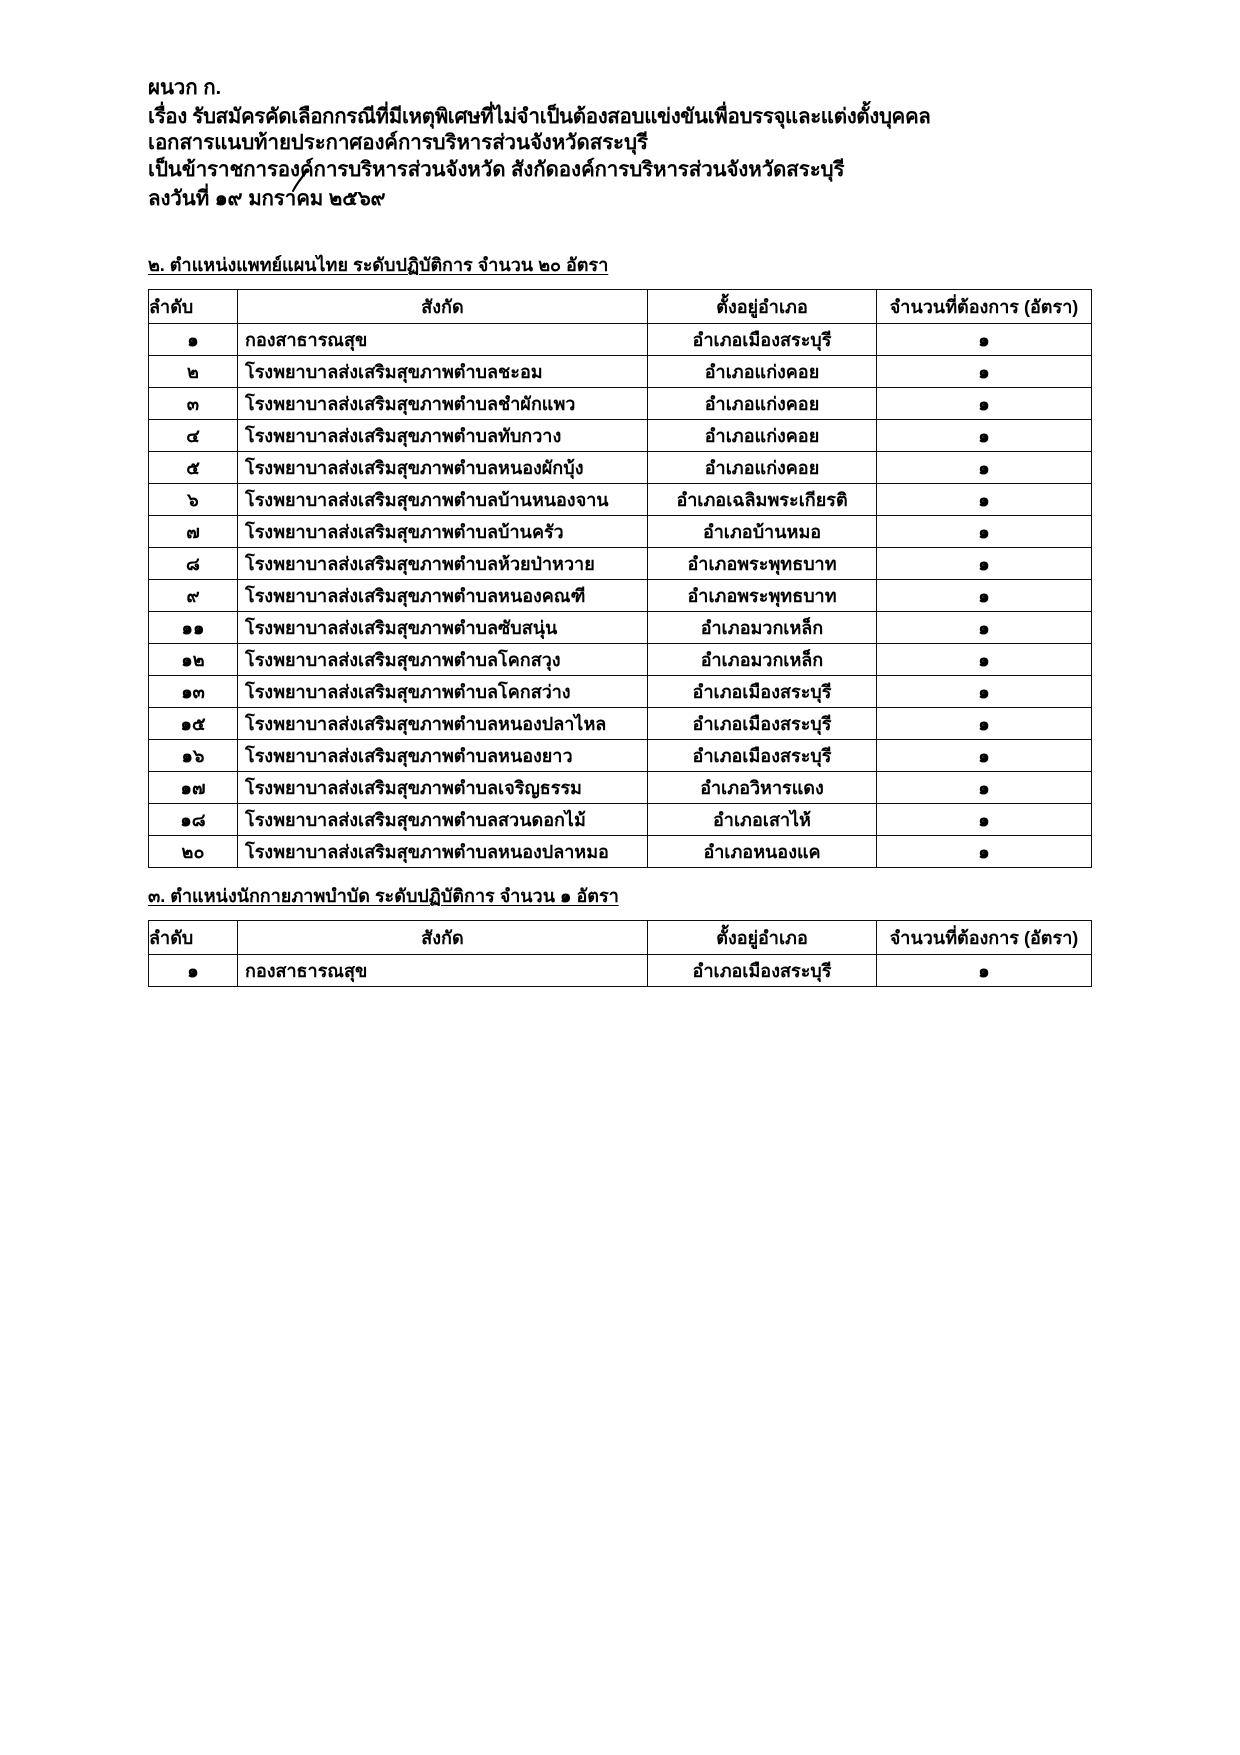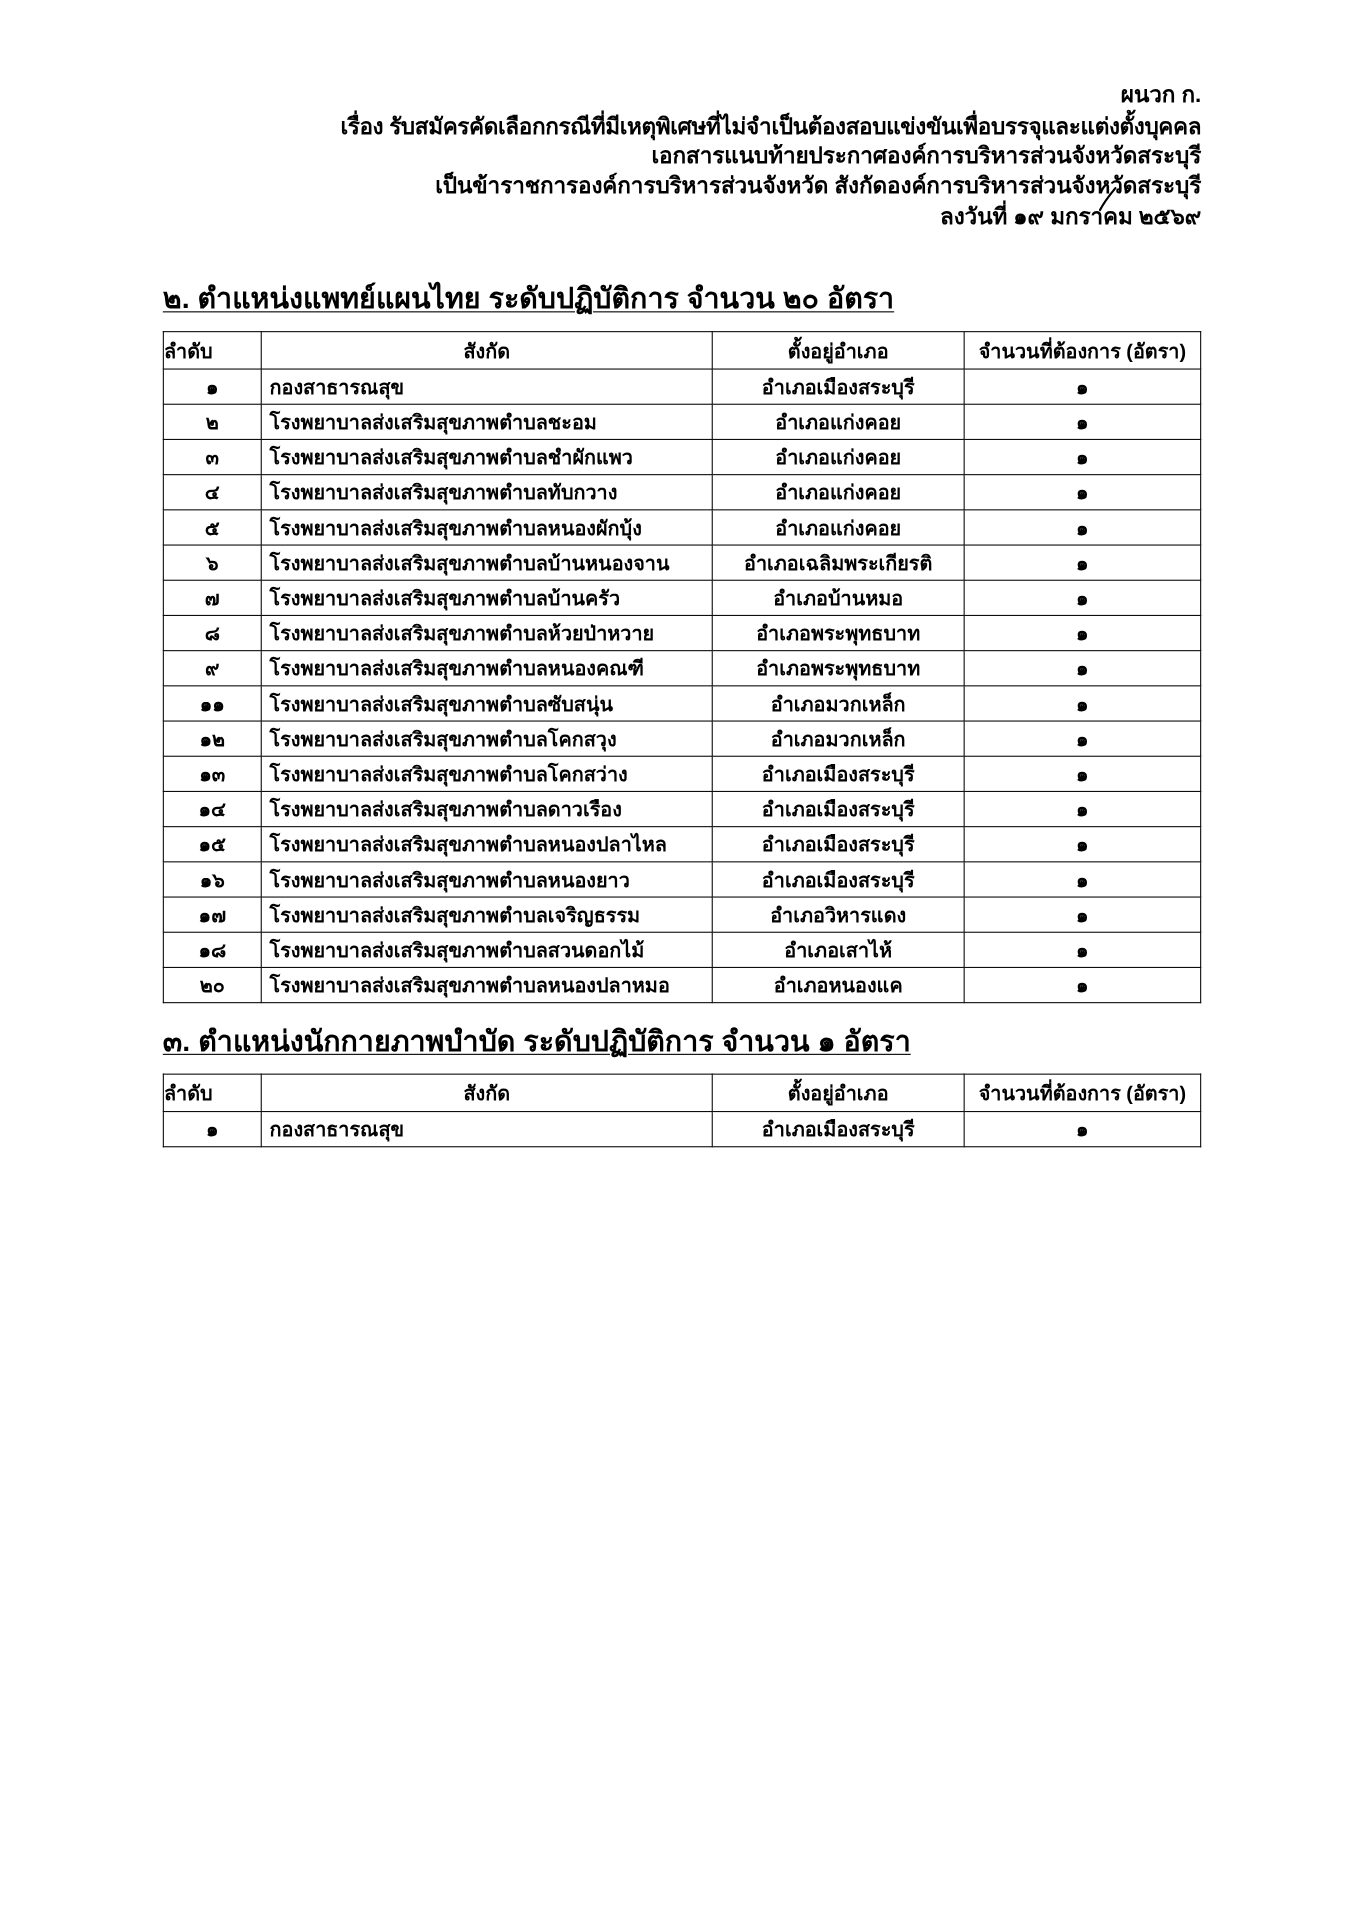--- a/index.html
+++ b/index.html
@@ -19,21 +19,21 @@
   .page {
     width: 1240px;
     height: 1755px;
     box-sizing: border-box;
     padding: 74px 148px 0 148px;
     position: relative;
   }
 
   
   .doc-header {
-    text-align: right;
+    text-align: left;
     line-height: 1.30;
   }
   .doc-header .hline {
     font-size: 20.5px;
     font-weight: 700;
     letter-spacing: -0.1px;
     white-space: nowrap;
   }
   .doc-header .hline.annex {
     margin-bottom: 2px;
@@ -50,21 +50,21 @@
     position: absolute;
     left: 138px;
     top: -16px;
     width: 26px;
     height: 26px;
     pointer-events: none;
   }
 
   
   .section-heading {
-    font-size: 26px;
+    font-size: 18px;
     font-weight: 700;
     text-decoration: underline;
     text-underline-offset: 3px;
     text-decoration-thickness: 1.4px;
     white-space: nowrap;
     margin: 0;
   }
   .sec2-heading { margin-top: 39px; }
   .sec3-heading { margin-top: 13px; }
 
@@ -196,26 +196,20 @@
           <td class="col-dist">อำเภอมวกเหล็ก</td>
           <td class="col-qty">๑</td>
         </tr>
         <tr>
           <td class="col-no">๑๓</td>
           <td class="col-unit">โรงพยาบาลส่งเสริมสุขภาพตำบลโคกสว่าง</td>
           <td class="col-dist">อำเภอเมืองสระบุรี</td>
           <td class="col-qty">๑</td>
         </tr>
         <tr>
-          <td class="col-no">๑๔</td>
-          <td class="col-unit">โรงพยาบาลส่งเสริมสุขภาพตำบลดาวเรือง</td>
-          <td class="col-dist">อำเภอเมืองสระบุรี</td>
-          <td class="col-qty">๑</td>
-        </tr>
-        <tr>
           <td class="col-no">๑๕</td>
           <td class="col-unit">โรงพยาบาลส่งเสริมสุขภาพตำบลหนองปลาไหล</td>
           <td class="col-dist">อำเภอเมืองสระบุรี</td>
           <td class="col-qty">๑</td>
         </tr>
         <tr>
           <td class="col-no">๑๖</td>
           <td class="col-unit">โรงพยาบาลส่งเสริมสุขภาพตำบลหนองยาว</td>
           <td class="col-dist">อำเภอเมืองสระบุรี</td>
           <td class="col-qty">๑</td>

